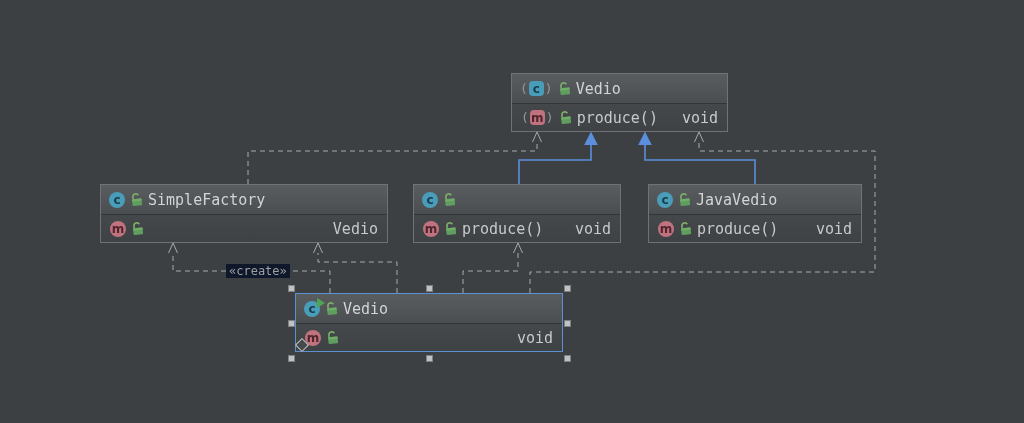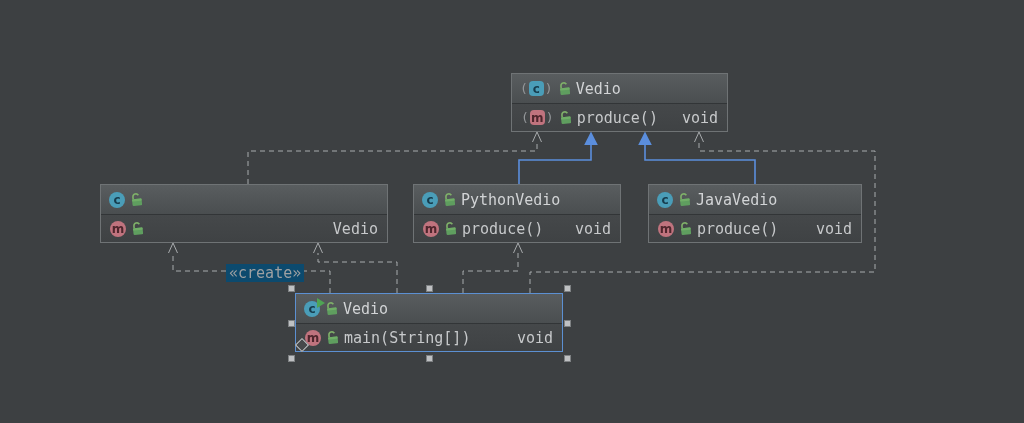--- a/index.html
+++ b/index.html
@@ -28,22 +28,22 @@
   .micon{background:#c0737e;color:#4f262d;}
   .sq{border-radius:4px;width:15px;height:15px;}
   .abswrap{display:flex;align-items:center;gap:1px;flex:none;}
   .paren{color:#94979a;font-size:13px;line-height:1;}
   .runnable{position:relative;}
   .runnable .play{position:absolute;top:-3px;right:-5px;width:0;height:0;
                   border-top:5px solid transparent;border-bottom:5px solid transparent;
                   border-left:8px solid #4fa554;}
   .lock{flex:none;display:flex;transform:rotate(-6deg);}
 
-  .edge-label{position:absolute;left:226px;top:264px;z-index:3;background:#0c4a6e;
-              color:#9da0a2;font-size:15px;padding:0 3px;}
+  .edge-label{position:absolute;left:226px;top:264px;z-index:3;background:#0f172a;
+              color:#9da0a2;font-size:12px;padding:0 3px;}
 
   .handle{position:absolute;width:7px;height:7px;background:#bfc1c3;border:1px solid #7e8183;
           box-sizing:border-box;z-index:5;}
   .h-tl{left:288px;top:285px;} .h-tm{left:426px;top:285px;} .h-tr{left:564px;top:285px;}
   .h-ml{left:288px;top:320px;} .h-mr{left:564px;top:320px;}
   .h-bl{left:288px;top:355px;} .h-bm{left:426px;top:355px;} .h-br{left:564px;top:355px;}
 
   .cursor-diamond{position:absolute;left:297px;top:340px;width:8px;height:8px;
                   background:#46494b;border:1.5px solid #c6c8ca;transform:rotate(45deg);z-index:6;}
 </style>
@@ -127,20 +127,21 @@
   <div class="uml-node node-simplefactory">
     <div class="hdr">
       <span class="cicon">c</span>
       <span class="lock">
         <svg width="13" height="15" viewBox="0 0 13 15">
             <path d="M3.2,7 L3.2,4.8 A3,3 0 0 1 8.8,3.4" fill="none" stroke="#7fb069" stroke-width="1.6"></path>
             <rect x="2" y="6.8" width="9.6" height="7" rx="1.2" fill="#5f9e5f"></rect>
             <rect x="2" y="6.8" width="9.6" height="2.4" rx="1" fill="#70ae67"></rect>
           </svg>
       </span>
+      <span>SimpleFactory</span>
     </div>
     <div class="mem">
       <span class="cicon micon">m</span>
       <span class="lock">
         <svg width="13" height="15" viewBox="0 0 13 15">
             <path d="M3.2,7 L3.2,4.8 A3,3 0 0 1 8.8,3.4" fill="none" stroke="#7fb069" stroke-width="1.6"></path>
             <rect x="2" y="6.8" width="9.6" height="7" rx="1.2" fill="#5f9e5f"></rect>
             <rect x="2" y="6.8" width="9.6" height="2.4" rx="1" fill="#70ae67"></rect>
           </svg>
       </span>
@@ -151,21 +152,20 @@
   <div class="uml-node node-pythonvedio">
     <div class="hdr">
       <span class="cicon">c</span>
       <span class="lock">
         <svg width="13" height="15" viewBox="0 0 13 15">
             <path d="M3.2,7 L3.2,4.8 A3,3 0 0 1 8.8,3.4" fill="none" stroke="#7fb069" stroke-width="1.6"></path>
             <rect x="2" y="6.8" width="9.6" height="7" rx="1.2" fill="#5f9e5f"></rect>
             <rect x="2" y="6.8" width="9.6" height="2.4" rx="1" fill="#70ae67"></rect>
           </svg>
       </span>
-      <span>PythonVedio</span>
     </div>
     <div class="mem">
       <span class="cicon micon">m</span>
       <span class="lock">
         <svg width="13" height="15" viewBox="0 0 13 15">
             <path d="M3.2,7 L3.2,4.8 A3,3 0 0 1 8.8,3.4" fill="none" stroke="#7fb069" stroke-width="1.6"></path>
             <rect x="2" y="6.8" width="9.6" height="7" rx="1.2" fill="#5f9e5f"></rect>
             <rect x="2" y="6.8" width="9.6" height="2.4" rx="1" fill="#70ae67"></rect>
           </svg>
       </span>
@@ -214,21 +214,20 @@
     </div>
     <div class="mem">
       <span class="cicon micon">m</span>
       <span class="lock">
         <svg width="13" height="15" viewBox="0 0 13 15">
             <path d="M3.2,7 L3.2,4.8 A3,3 0 0 1 8.8,3.4" fill="none" stroke="#7fb069" stroke-width="1.6"></path>
             <rect x="2" y="6.8" width="9.6" height="7" rx="1.2" fill="#5f9e5f"></rect>
             <rect x="2" y="6.8" width="9.6" height="2.4" rx="1" fill="#70ae67"></rect>
           </svg>
       </span>
-      <span>main(String[])</span>
       <span class="ret">void</span>
     </div>
   </div>
 
   <div class="edge-label">«create»</div>
 
   <div class="handle h-tl"></div>
   <div class="handle h-tm"></div>
   <div class="handle h-tr"></div>
   <div class="handle h-ml"></div>

